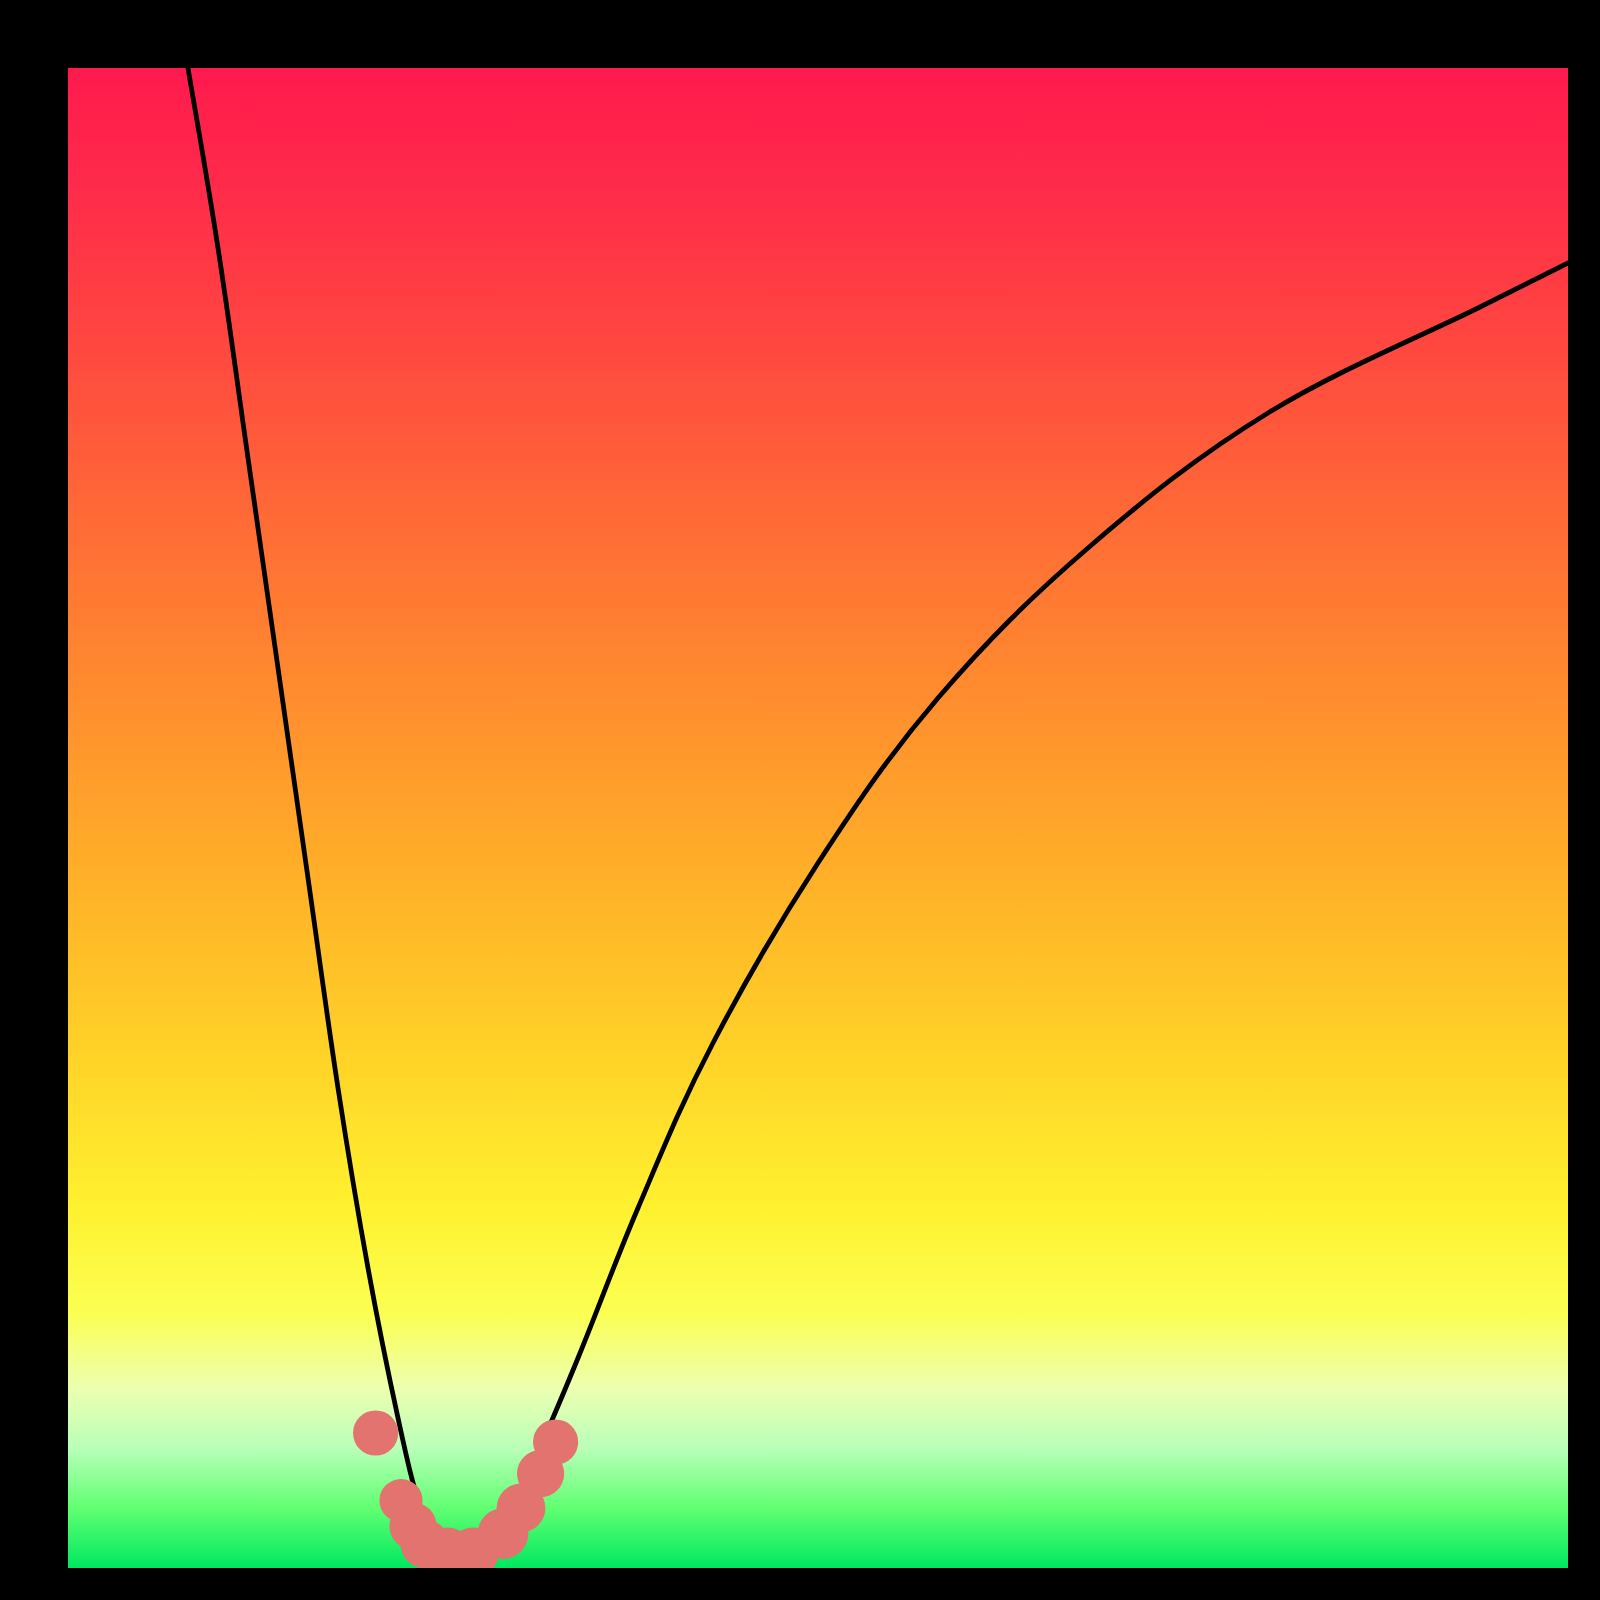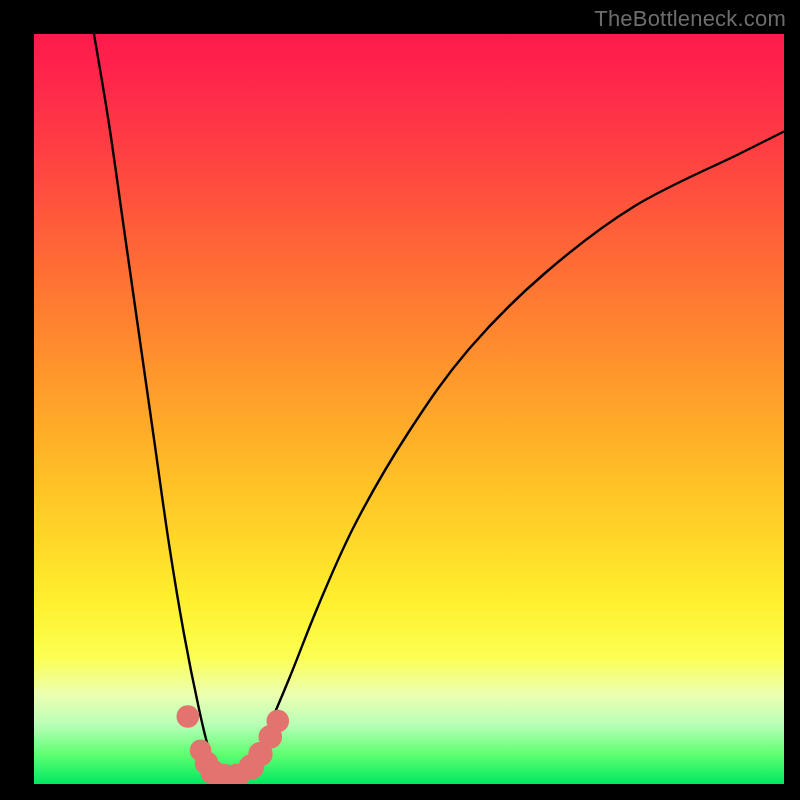--- a/index.html
+++ b/index.html
@@ -69,14 +69,13 @@
           <circle cx="178.5" cy="738.0" r="12.2" fill="#e2736e"></circle>
           <circle cx="189.8" cy="742.5" r="12.7" fill="#e2736e"></circle>
           <circle cx="202.5" cy="742.5" r="12.7" fill="#e2736e"></circle>
           <circle cx="217.5" cy="732.8" r="12.7" fill="#e2736e"></circle>
           <circle cx="226.5" cy="720.0" r="12.2" fill="#e2736e"></circle>
           <circle cx="236.3" cy="702.8" r="11.8" fill="#e2736e"></circle>
           <circle cx="243.8" cy="687.0" r="11.3" fill="#e2736e"></circle>
         </g>
     </svg>
   </div>
-  <div class="watermark">TheBottleneck.com</div>
 </div>
 
 </body></html>

